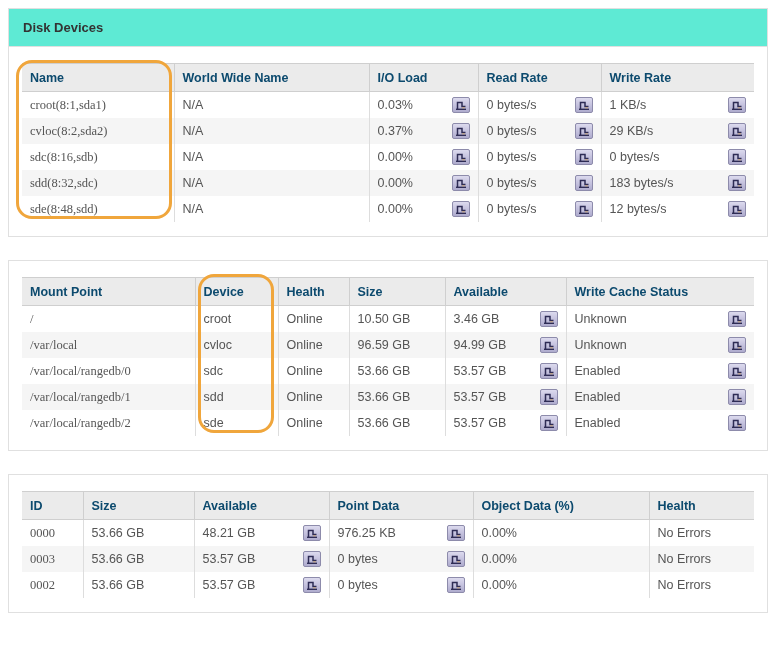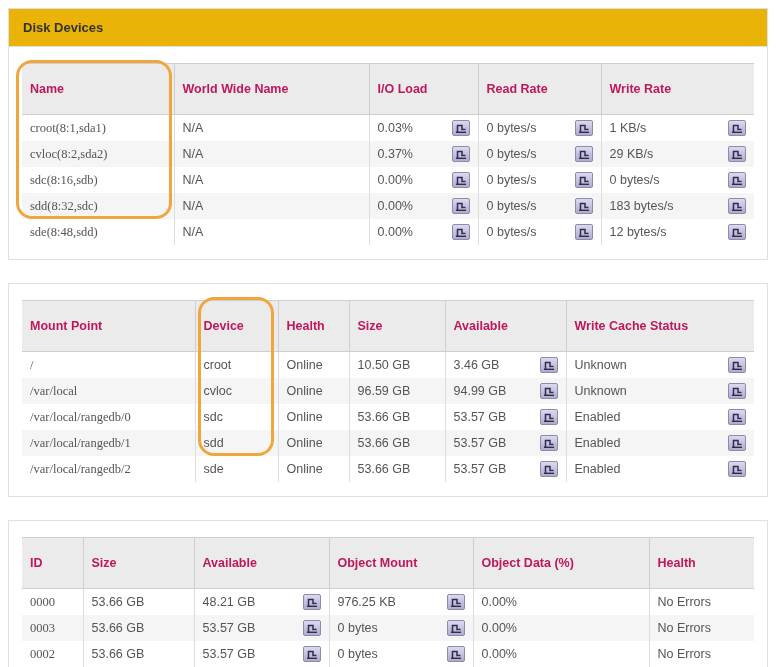--- a/index.html
+++ b/index.html
@@ -11,40 +11,40 @@
     color: #555;
     padding: 8px;
   }
   .panel {
     border: 1px solid #e0e0e0;
     margin-bottom: 23px;
     background: #fff;
   }
   .panel:last-child { margin-bottom: 0; }
   .panel-header {
-    background: #eab308;
+    background: #5eead4;
     border-bottom: 1px solid #e0e0e0;
     padding: 11px 14px;
     font-size: 13px;
     font-weight: bold;
     color: #333;
   }
   .panel-body { padding: 16px 13px 14px 13px; }
   .table-wrap { position: relative; }
   table.grid {
     width: 100%;
     border-collapse: collapse;
     table-layout: fixed;
   }
   table.grid th {
     background: #ebebeb;
     text-align: left;
     font-weight: bold;
-    color: #be185d;
-    padding: 18px 8px;
+    color: #0c4a6e;
+    padding: 6px 8px;
     height: 28px;
     border-top: 1px solid #cfcfcf;
     border-bottom: 1px solid #cfcfcf;
     border-left: 1px solid #cfcfcf;
   }
   table.grid th:first-child { border-left: none; }
   table.grid td {
     padding: 5px 8px;
     height: 25px;
     color: #555;
@@ -503,21 +503,21 @@
             <col style="width:135px">
             <col style="width:144px">
             <col style="width:176px">
             <col>
         </colgroup>
         <thead>
           <tr>
             <th>ID</th>
             <th>Size</th>
             <th>Available</th>
-            <th>Object Mount</th>
+            <th>Point Data</th>
             <th>Object Data (%)</th>
             <th>Health</th>
           </tr>
         </thead>
         <tbody>
           <tr>
             <td>0000</td>
             <td>53.66 GB</td>
             <td class="with-chart">
                 <div class="cellflex">

